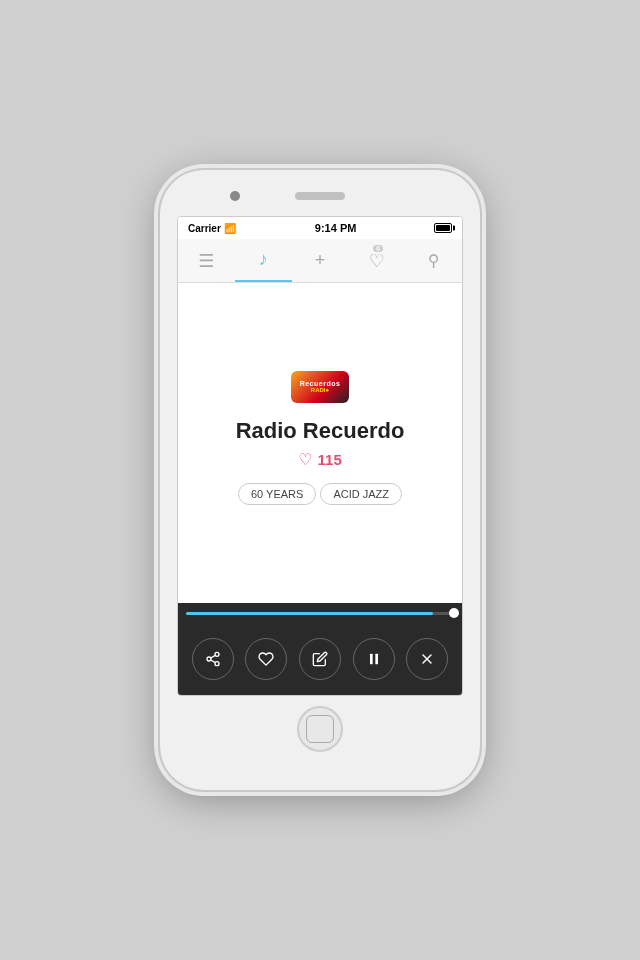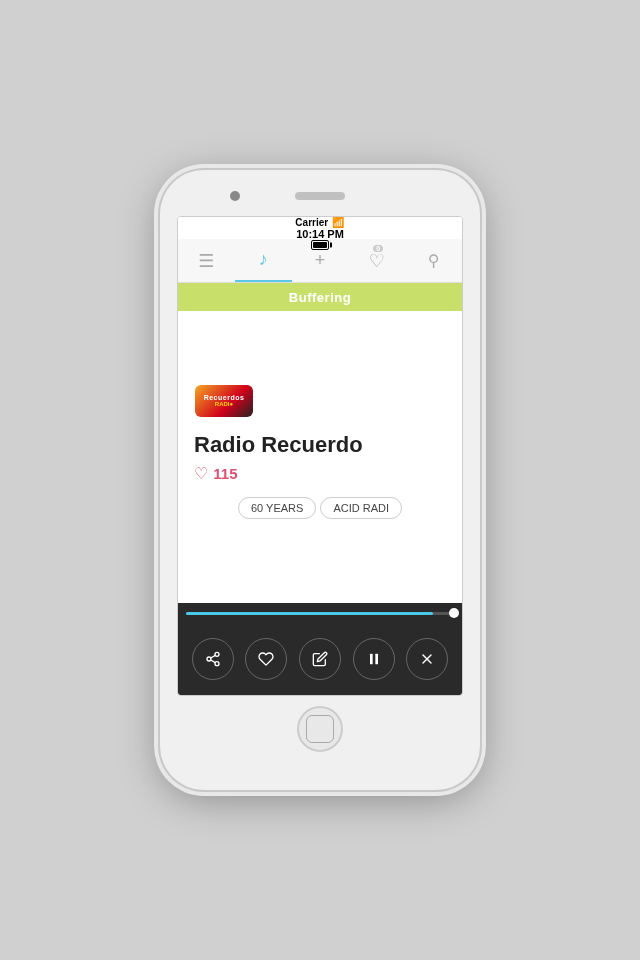--- a/index.html
+++ b/index.html
@@ -72,21 +72,20 @@
       background: #fff;
       height: 22px;
       display: flex;
       align-items: center;
       justify-content: space-between;
       padding: 0 10px;
       font-size: 10px;
       font-weight: 600;
       color: #000;
       flex-shrink: 0;
-      flex-direction: column;
     }
     .status-left { display: flex; align-items: center; gap: 4px; }
     .status-center { font-size: 11px; font-weight: 600; }
     .status-right { display: flex; align-items: center; gap: 3px; }
     .wifi-icon { font-size: 10px; }
     .battery-icon {
       width: 18px; height: 10px;
       border: 1.5px solid #000;
       border-radius: 2px;
       position: relative;
@@ -165,20 +164,21 @@
       font-size: 13px;
       font-weight: 600;
       letter-spacing: 0.5px;
     }
 
     
     .main-content {
       flex: 1;
       display: flex;
       flex-direction: column;
+      align-items: center;
       justify-content: center;
       background: #fff;
       padding: 10px 16px;
     }
 
     .station-logo {
       width: 60px;
       height: 35px;
       margin-bottom: 14px;
       display: flex;
@@ -357,21 +357,21 @@
     <div class="speaker-top"></div>
   </div>
 
   <div class="phone-screen">
 
     <div class="status-bar">
       <div class="status-left">
         <span>Carrier</span>
         <span class="wifi-icon">📶</span>
       </div>
-      <div class="status-center">10:14 PM</div>
+      <div class="status-center">9:14 PM</div>
       <div class="status-right">
         <div class="battery-icon">
           <div class="battery-fill"></div>
         </div>
       </div>
     </div>
 
     <div class="tab-bar">
       <div class="tab-item">
         <span class="tab-icon">☰</span>
@@ -384,23 +384,20 @@
       </div>
       <div class="tab-item" style="position:relative;">
         <span class="tab-icon">♡</span>
         <span class="heart-badge">0</span>
       </div>
       <div class="tab-item">
         <span class="tab-icon" style="font-size:16px;">⚲</span>
       </div>
     </div>
 
-    <div class="buffering-bar">
-      <span class="buffering-text">Buffering</span>
-    </div>
 
     <div class="main-content">
 
       <div class="station-logo">
         <div class="logo-badge">
           <div style="display:flex;flex-direction:column;align-items:center;">
             <span class="logo-badge-text">Recuerdos</span>
             <span class="logo-badge-sub">RADI●</span>
           </div>
         </div>
@@ -408,21 +405,21 @@
 
       <div class="station-name">Radio Recuerdo</div>
 
       <div class="likes-row">
         <span class="heart-outline">♡</span>
         <span class="likes-count">115</span>
       </div>
 
       <div class="tags-row">
         <span class="tag-pill">60 YEARS</span>
-        <span class="tag-pill">ACID RADI</span>
+        <span class="tag-pill">ACID JAZZ</span>
       </div>
 
     </div>
 
     <div class="progress-area">
       <div class="progress-track">
         <div class="progress-fill"></div>
         <div class="progress-thumb"></div>
       </div>
     </div>

